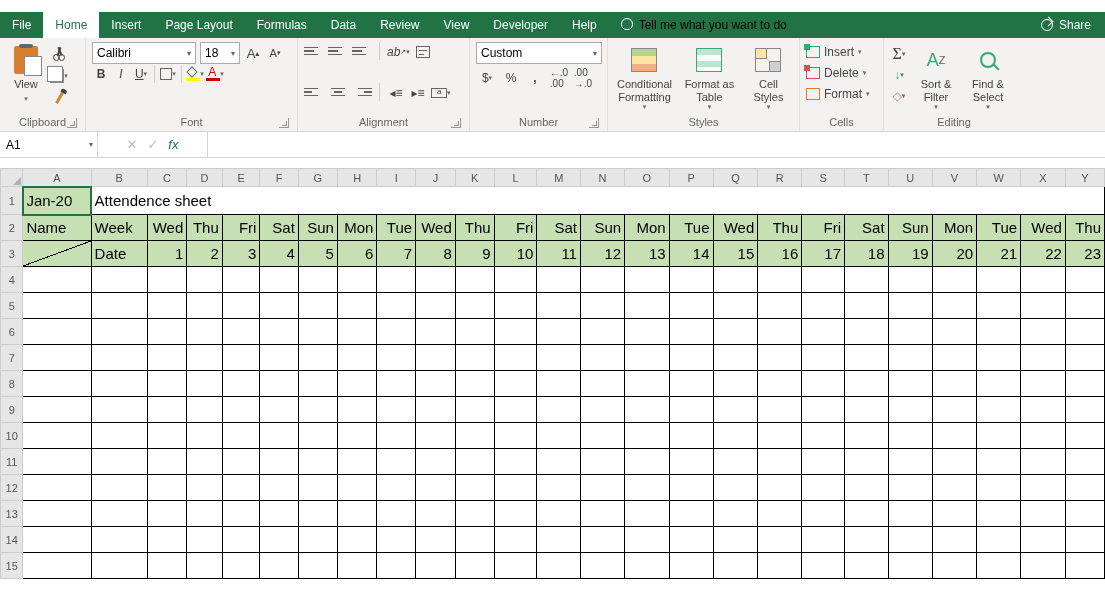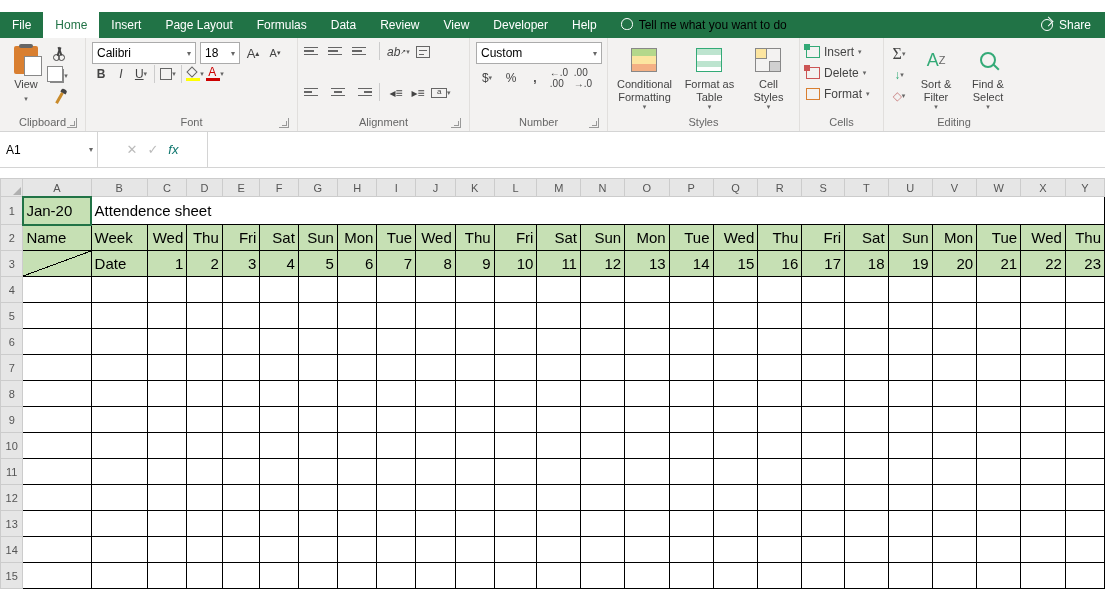--- a/index.html
+++ b/index.html
@@ -39,21 +39,21 @@
 .cutic .br{position:absolute;width:1.5px;height:9px;background:#444;top:0;right:5px;transform:rotate(-20deg)}
 .copyic{width:14px;height:14px;position:relative;border:1px solid #888;background:#fff;}
 .copyic::after{content:"";position:absolute;width:14px;height:14px;border:1px solid #888;background:#fff;left:-4px;top:-4px;}
 .pasteic{width:24px;height:28px;background:#d97f30;border-radius:2px;position:relative;}
 .pasteic::before{content:"";position:absolute;width:14px;height:4px;background:#666;border-radius:2px;top:-2px;left:5px;}
 .pasteic::after{content:"";position:absolute;width:16px;height:18px;background:#fff;border:1px solid #888;left:10px;top:10px;}
 .brushic{width:3px;height:12px;background:#c98b2b;transform:rotate(30deg);position:relative;margin:2px 5px;}
 .brushic::after{content:"";position:absolute;width:6px;height:4px;background:#444;top:-4px;left:-1.5px;border-radius:2px 2px 0 0;}
 
 
-.fbar { height: 36px; display:flex; border-bottom:1px solid #d4d4d4; }
+.fbar { height: 26px; display:flex; border-bottom:1px solid #d4d4d4; }
 .namebox { width:98px; border-right:1px solid #d4d4d4; display:flex;align-items:center;padding:0 6px; position:relative;}
 .namebox .dd{position:absolute;right:4px;font-size:8px;color:#666;}
 .fxbtns { display:flex;align-items:center;border-right:1px solid #d4d4d4; padding:0 6px; gap:10px; color:#bbb; width:110px; justify-content:center;}
 .fx { font-style:italic; font-size:13px; color:#0f766e;}
 .fval { flex:1; display:flex;align-items:center; padding:0 10px; font-size:13px; }
 
 
 .strip { height:10px; background:#fff; }
 
 

